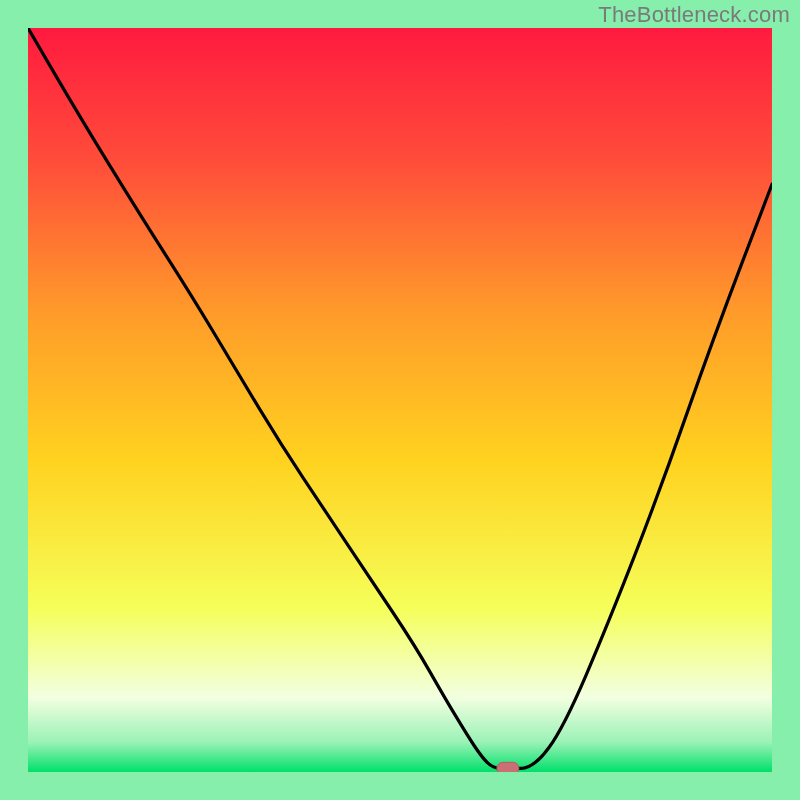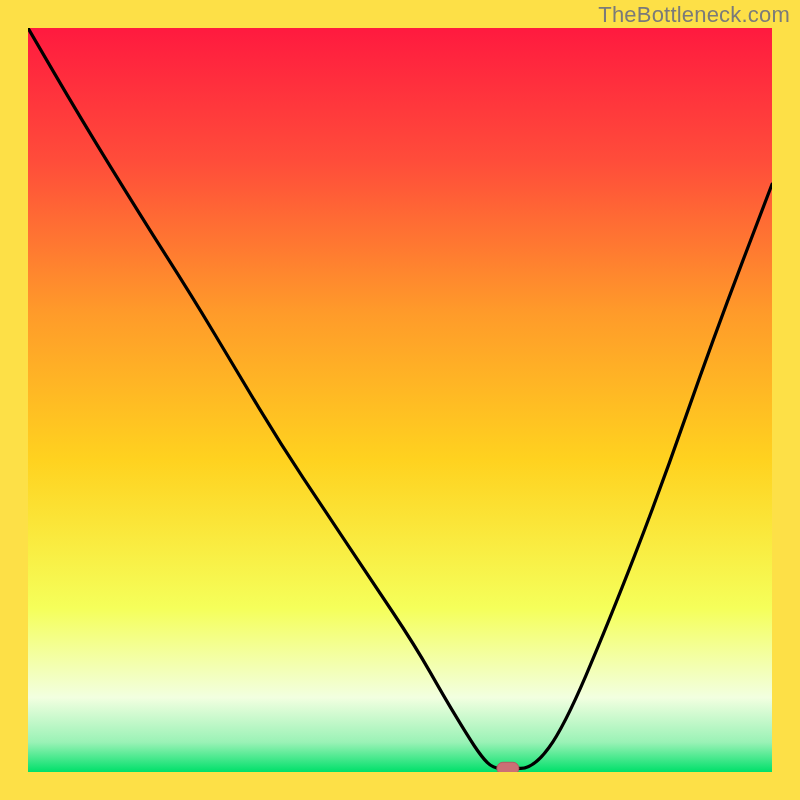--- a/index.html
+++ b/index.html
@@ -8,21 +8,21 @@
     width: 800px;
     height: 800px;
     background: #000;
     overflow: hidden;
     font-family: Arial, Helvetica, sans-serif;
   }
   .frame {
     position: relative;
     width: 800px;
     height: 800px;
-    background: #fde047;
+    background: #86efac;
   }
   .watermark {
     position: absolute;
     top: 2px;
     right: 10px;
     color: #7a7a7a;
     font-size: 22px;
     font-weight: 500;
     letter-spacing: 0.2px;
     z-index: 30;

